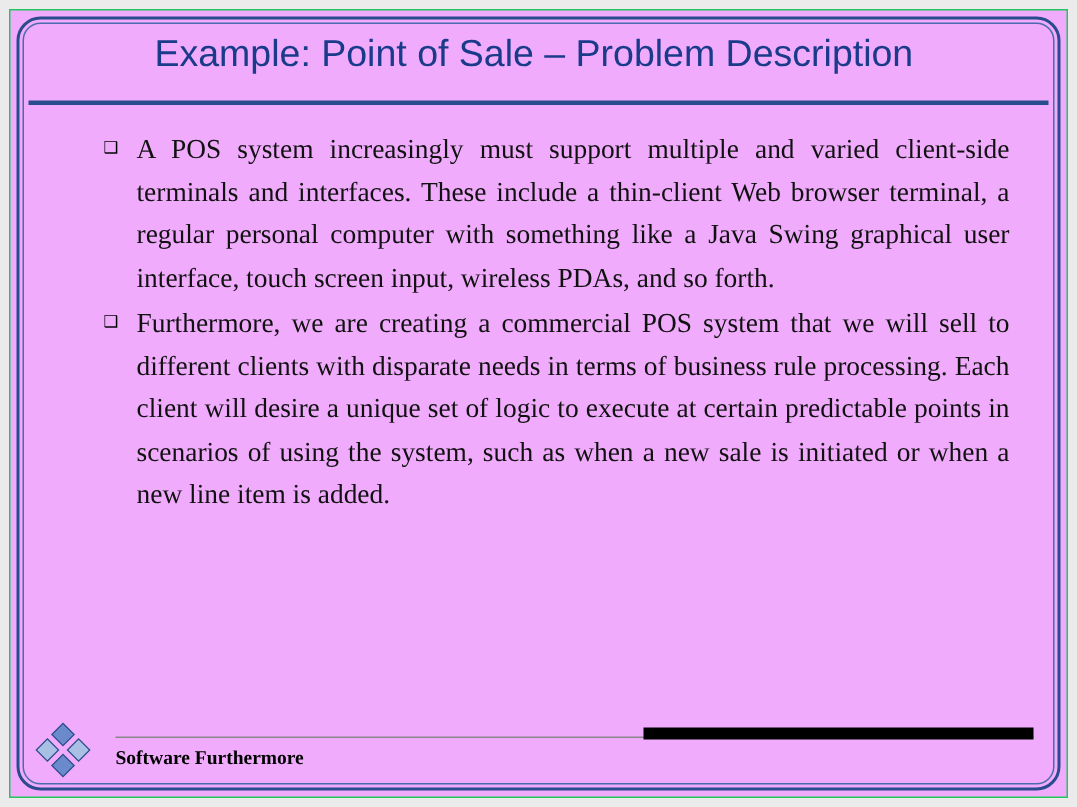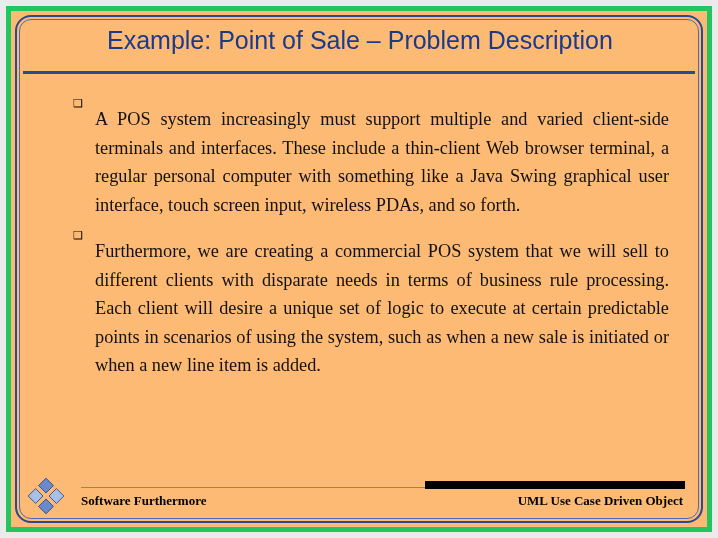--- a/index.html
+++ b/index.html
@@ -7,22 +7,22 @@
   body {
     background: #ebebeb;
     font-family: Arial, Helvetica, sans-serif;
     display: flex;
     align-items: center;
     justify-content: center;
   }
   .slide-wrap {
     width: 706px;
     height: 526px;
-    background: #fdba74;
-    border: 5px solid #22c55e;
+    background: #f0abfc;
+    border: 1px solid #22c55e;
     position: relative;
     overflow: hidden;
   }
   .border-outer {
     position: absolute;
     inset: 4px;
     border: 2px solid #2a4b8d;
     border-radius: 16px;
     pointer-events: none;
   }
@@ -67,21 +67,21 @@
     text-align: justify;
     margin-bottom: 2px;
   }
   .bullet .mark {
     flex: 0 0 22px;
     font-size: 11px;
     padding-top: 6px;
     color: #000;
   }
   .bullet .mark::before { content: "❑"; }
-  .bullet .txt { flex: 1; margin-top: 16px; }
+  .bullet .txt { flex: 1; }
   .footer {
     position: absolute;
     bottom: 12px;
     left: 70px;
     right: 22px;
     height: 24px;
   }
   .footer-line {
     position: absolute;
     left: 0;
@@ -154,15 +154,14 @@
         <rect x="-12" y="2" width="10" height="10" fill="#a9bfe3" stroke="#2a4b8d" stroke-width="0.8"></rect>
         <rect x="2" y="2" width="10" height="10" fill="#6a8acb" stroke="#2a4b8d" stroke-width="0.8"></rect>
       </g>
     </svg>
   </div>
 
   <div class="footer">
     <div class="footer-line"></div>
     <div class="footer-bar"></div>
     <div class="footer-left">Software Furthermore</div>
-    <div class="footer-right">UML Use Case Driven Object</div>
   </div>
 </div>
 
 </body></html>

